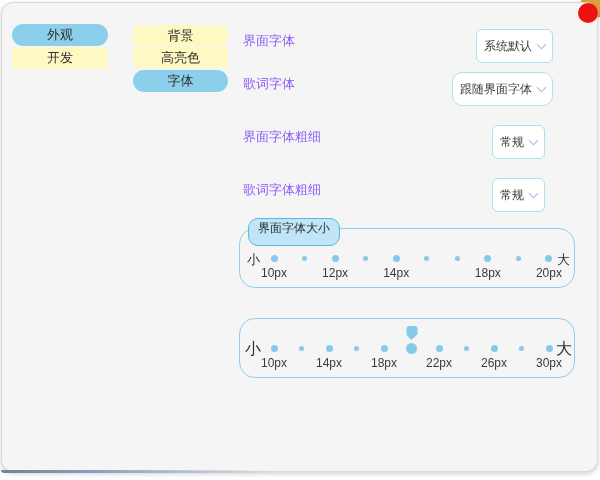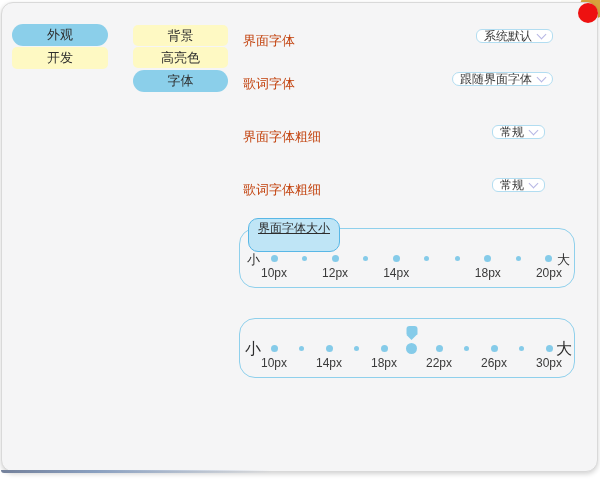--- a/index.html
+++ b/index.html
@@ -28,40 +28,40 @@
   }
   .abs{position:absolute;z-index:2;}
   
   .pill{
     display:flex;align-items:center;justify-content:center;
     font-size:13px;color:#2e2e2e;cursor:pointer;box-sizing:border-box;
   }
   .pill.selected{background:var(--accent);border-radius:11px;}
   .pill.plain{background:#fef9c3;border-radius:5px;}
   
-  .rowlabel{font-size:13px;color:#c2410c;white-space:nowrap;}
+  .rowlabel{font-size:13px;color:#8b5cf6;white-space:nowrap;}
   .dd{
-    display:flex;align-items:center;gap:6px;height:14px;
+    display:flex;align-items:center;gap:6px;height:34px;
     background:#ffffff;border:1px solid #b2ddf1;border-radius:6px;
     padding:0 7px;font-size:12px;color:#3a3a3a;cursor:pointer;box-sizing:border-box;
   }
   .chev{
     width:6px;height:6px;border-right:1.6px solid var(--chevron);
     border-bottom:1.6px solid var(--chevron);
     transform:rotate(45deg);margin-top:-4px;flex:none;
   }
   
   .group{
     left:239px;width:336px;height:60px;box-sizing:border-box;
     border:1.5px solid var(--box-border);border-radius:16px;
   }
   .legend{
-    position:absolute;top:-11px;left:8px;padding:1px 9px 14px;
+    position:absolute;top:-11px;left:8px;padding:1px 9px 8px;
     background:var(--legend-bg);border:1px solid var(--legend-border);
-    border-radius:10px;font-size:12px;color:#2e2e2e;white-space:nowrap;text-decoration:underline;
+    border-radius:10px;font-size:12px;color:#2e2e2e;white-space:nowrap;
   }
   .minlab{position:absolute;left:7px;top:22px;font-size:13px;color:#2e2e2e;}
   .maxlab{position:absolute;right:4px;top:22px;font-size:13px;color:#2e2e2e;}
   .group.big-ends .minlab{font-size:16px;top:20px;left:5px;}
   .group.big-ends .maxlab{font-size:16px;top:20px;right:2px;}
   .ticks{position:absolute;left:21px;right:12px;top:0;bottom:0;display:flex;justify-content:space-between;}
   .tick{position:relative;width:26px;display:flex;flex-direction:column;align-items:center;cursor:pointer;}
   .dotwrap{margin-top:23px;height:13px;display:flex;align-items:center;justify-content:center;}
   .dot{border-radius:50%;background:var(--dot);}
   .dot.small{width:5px;height:5px;}

